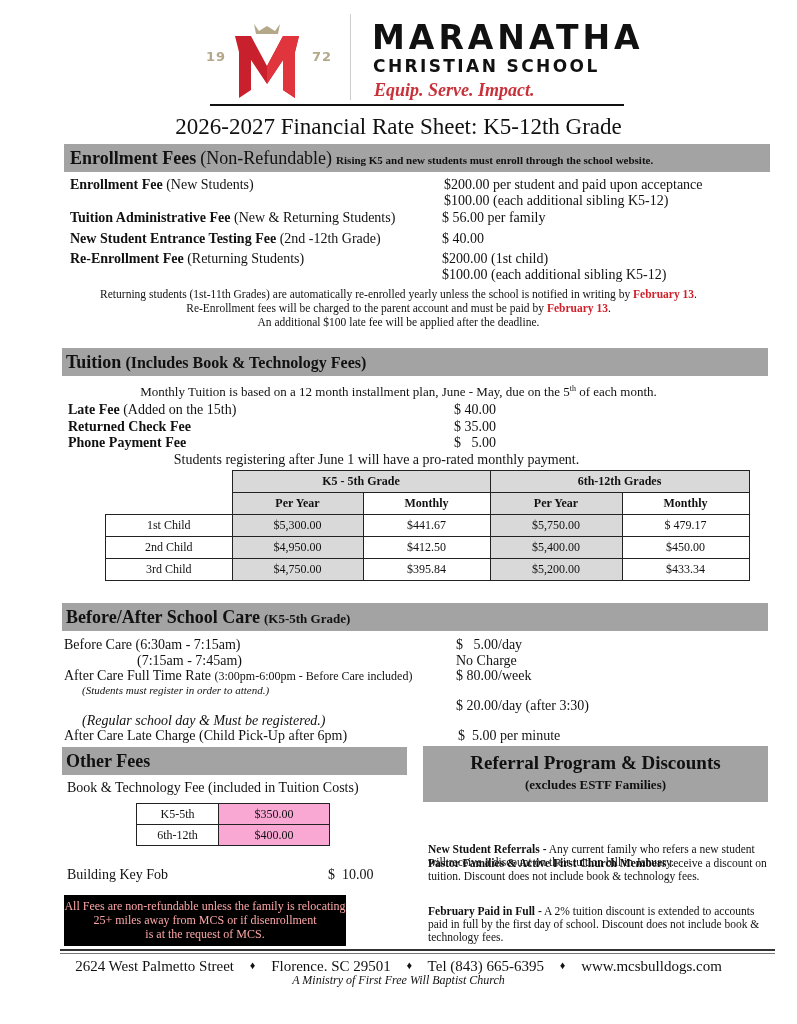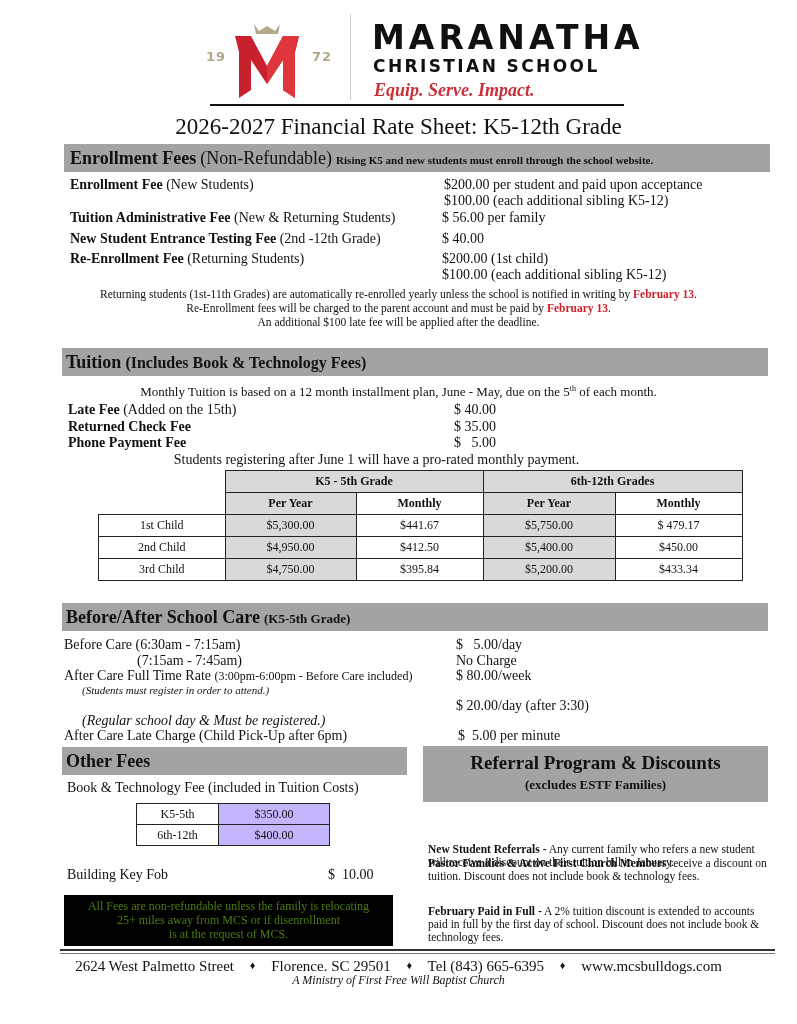--- a/index.html
+++ b/index.html
@@ -27,33 +27,33 @@
   .bar-title { font-weight: bold; font-size: 18px; }
   .bar-sub { font-size: 18px; }
   .bar-note { font-weight: bold; font-size: 11px; }
 
   .row { position: absolute; font-size: 14px; line-height: 16px; white-space: nowrap; }
   .b { font-weight: bold; }
   .center-note { position: absolute; left: 0; width: 797px; text-align: center; font-size: 11.5px; line-height: 13px; }
   .red { color: #d0202a; font-weight: bold; }
 
   
-  table.tuition { position: absolute; left: 98px; top: 470px; border-collapse: collapse; font-size: 12px; padding-left: 36px; }
+  table.tuition { position: absolute; left: 105px; top: 470px; border-collapse: collapse; font-size: 12px; padding-left: 36px; }
   table.tuition td, table.tuition th { border: 1.5px solid #222; height: 21px; text-align: center; padding: 0; }
   table.tuition th { font-weight: bold; }
   .shade { background: #d9d9d9; }
   .blank { border: none !important; }
 
   
   table.book { position: absolute; left: 136px; top: 803px; border-collapse: collapse; font-size: 12px; }
   table.book td { border: 1.5px solid #222; height: 20px; text-align: center; padding: 0; }
-  .book-price { background: #c4b5fd; }
-
-  .black-box { position: absolute; left: 64px; top: 895px; width: 329px; height: 51px; background: #000;
-               color: #4d7c0f; font-size: 12px; line-height: 14px; text-align: center; padding-top: 4px; box-sizing: border-box; }
+  .book-price { background: #f9a8d4; }
+
+  .black-box { position: absolute; left: 64px; top: 895px; width: 282px; height: 51px; background: #000;
+               color: #fca5a5; font-size: 12px; line-height: 14px; text-align: center; padding-top: 4px; box-sizing: border-box; }
 
   .ref-text { position: absolute; left: 428px; width: 345px; font-size: 11.5px; line-height: 13px; }
 
   .footer-rule1 { position: absolute; left: 60px; top: 949px; width: 715px; height: 2px; background: #333; }
   .footer-rule2 { position: absolute; left: 60px; top: 953px; width: 715px; height: 1px; background: #777; }
   .footer-line { position: absolute; left: 0; width: 797px; top: 956px; text-align: center; font-size: 15px; line-height: 18px; white-space: nowrap; }
   .footer-line .sep { margin: 0 12px; font-size: 11px; vertical-align: 2px; }
   .footer-ministry { position: absolute; left: 0; width: 797px; top: 973px; text-align: center; font-size: 12px; font-style: italic; line-height: 14px; }
 </style>
 </head>

